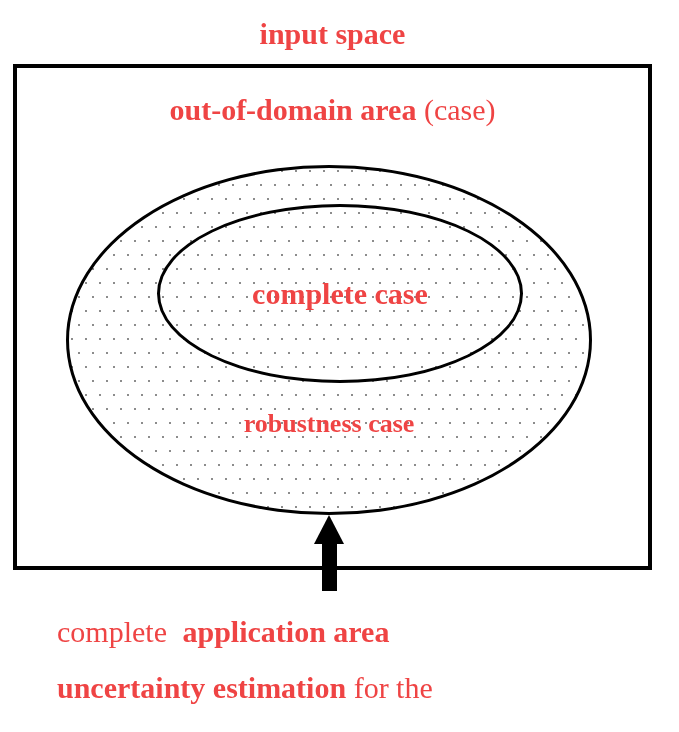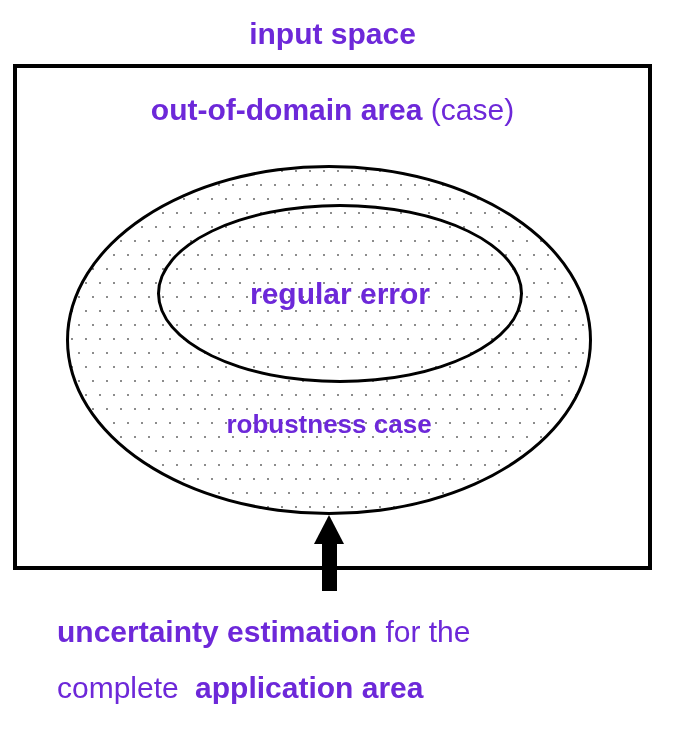--- a/index.html
+++ b/index.html
@@ -5,22 +5,22 @@
   html, body {
     margin: 0;
     padding: 0;
     background: #ffffff;
   }
   .stage {
     position: relative;
     width: 679px;
     height: 732px;
     background: #ffffff;
-    font-family: Liberation Sans, sans-serif;
-    color: #6d28d9;
+    font-family: Liberation Serif, serif;
+    color: #ef4444;
     overflow: hidden;
   }
   .b { font-weight: bold; }
 
   .title {
     position: absolute;
     left: 13px;
     top: 14px;
     width: 639px;
     text-align: center;
@@ -141,32 +141,32 @@
 
   <div class="input-box"></div>
 
   <div class="ood-label">
     <span class="b">out-of-domain area</span><span> (case)</span>
   </div>
 
   <div class="outer-ellipse"></div>
 
   <div class="inner-ellipse">
-    <span class="regular-label">regular error</span>
+    <span class="regular-label">complete case</span>
   </div>
 
   <div class="robustness-block">
     <div class="line1">robustness case</div>
   </div>
 
   <div class="arrow-head"></div>
   <div class="arrow-shaft"></div>
 
   <div class="caption">
     <div>
-      <span class="b">uncertainty estimation</span><span> for the</span>
+      <span>complete </span><span class="b gap">application area</span>
     </div>
     <div>
-      <span>complete </span><span class="b gap">application area</span>
+      <span class="b">uncertainty estimation</span><span> for the</span>
     </div>
   </div>
 
 </div>
 
 </body></html>

